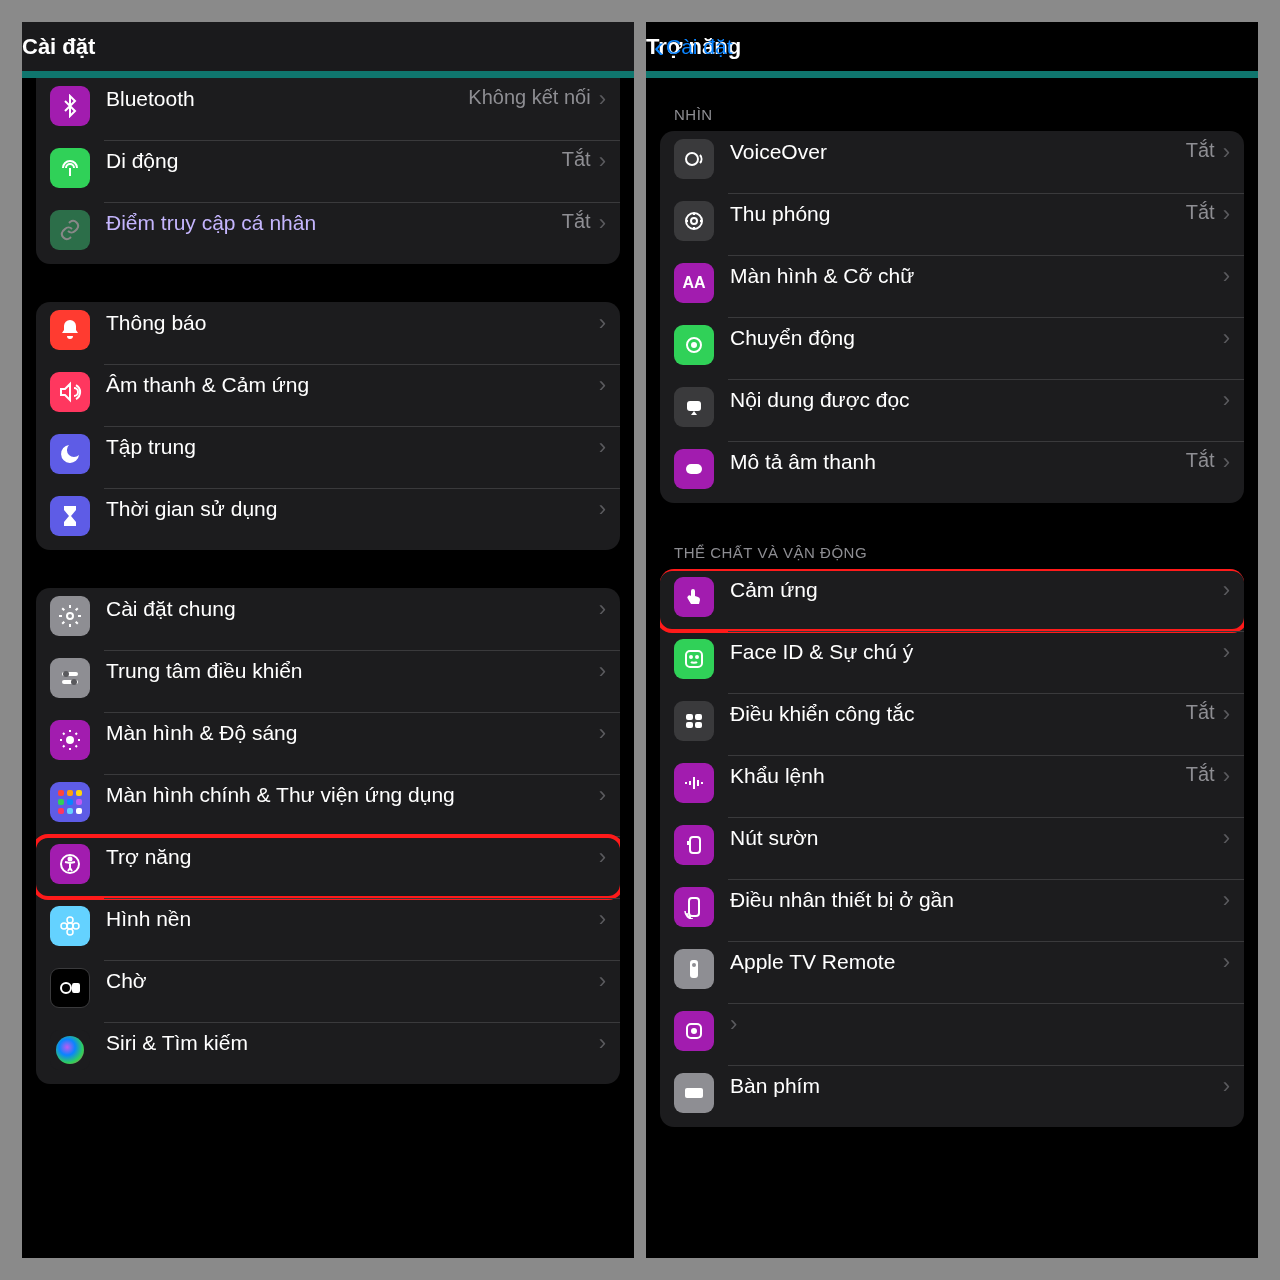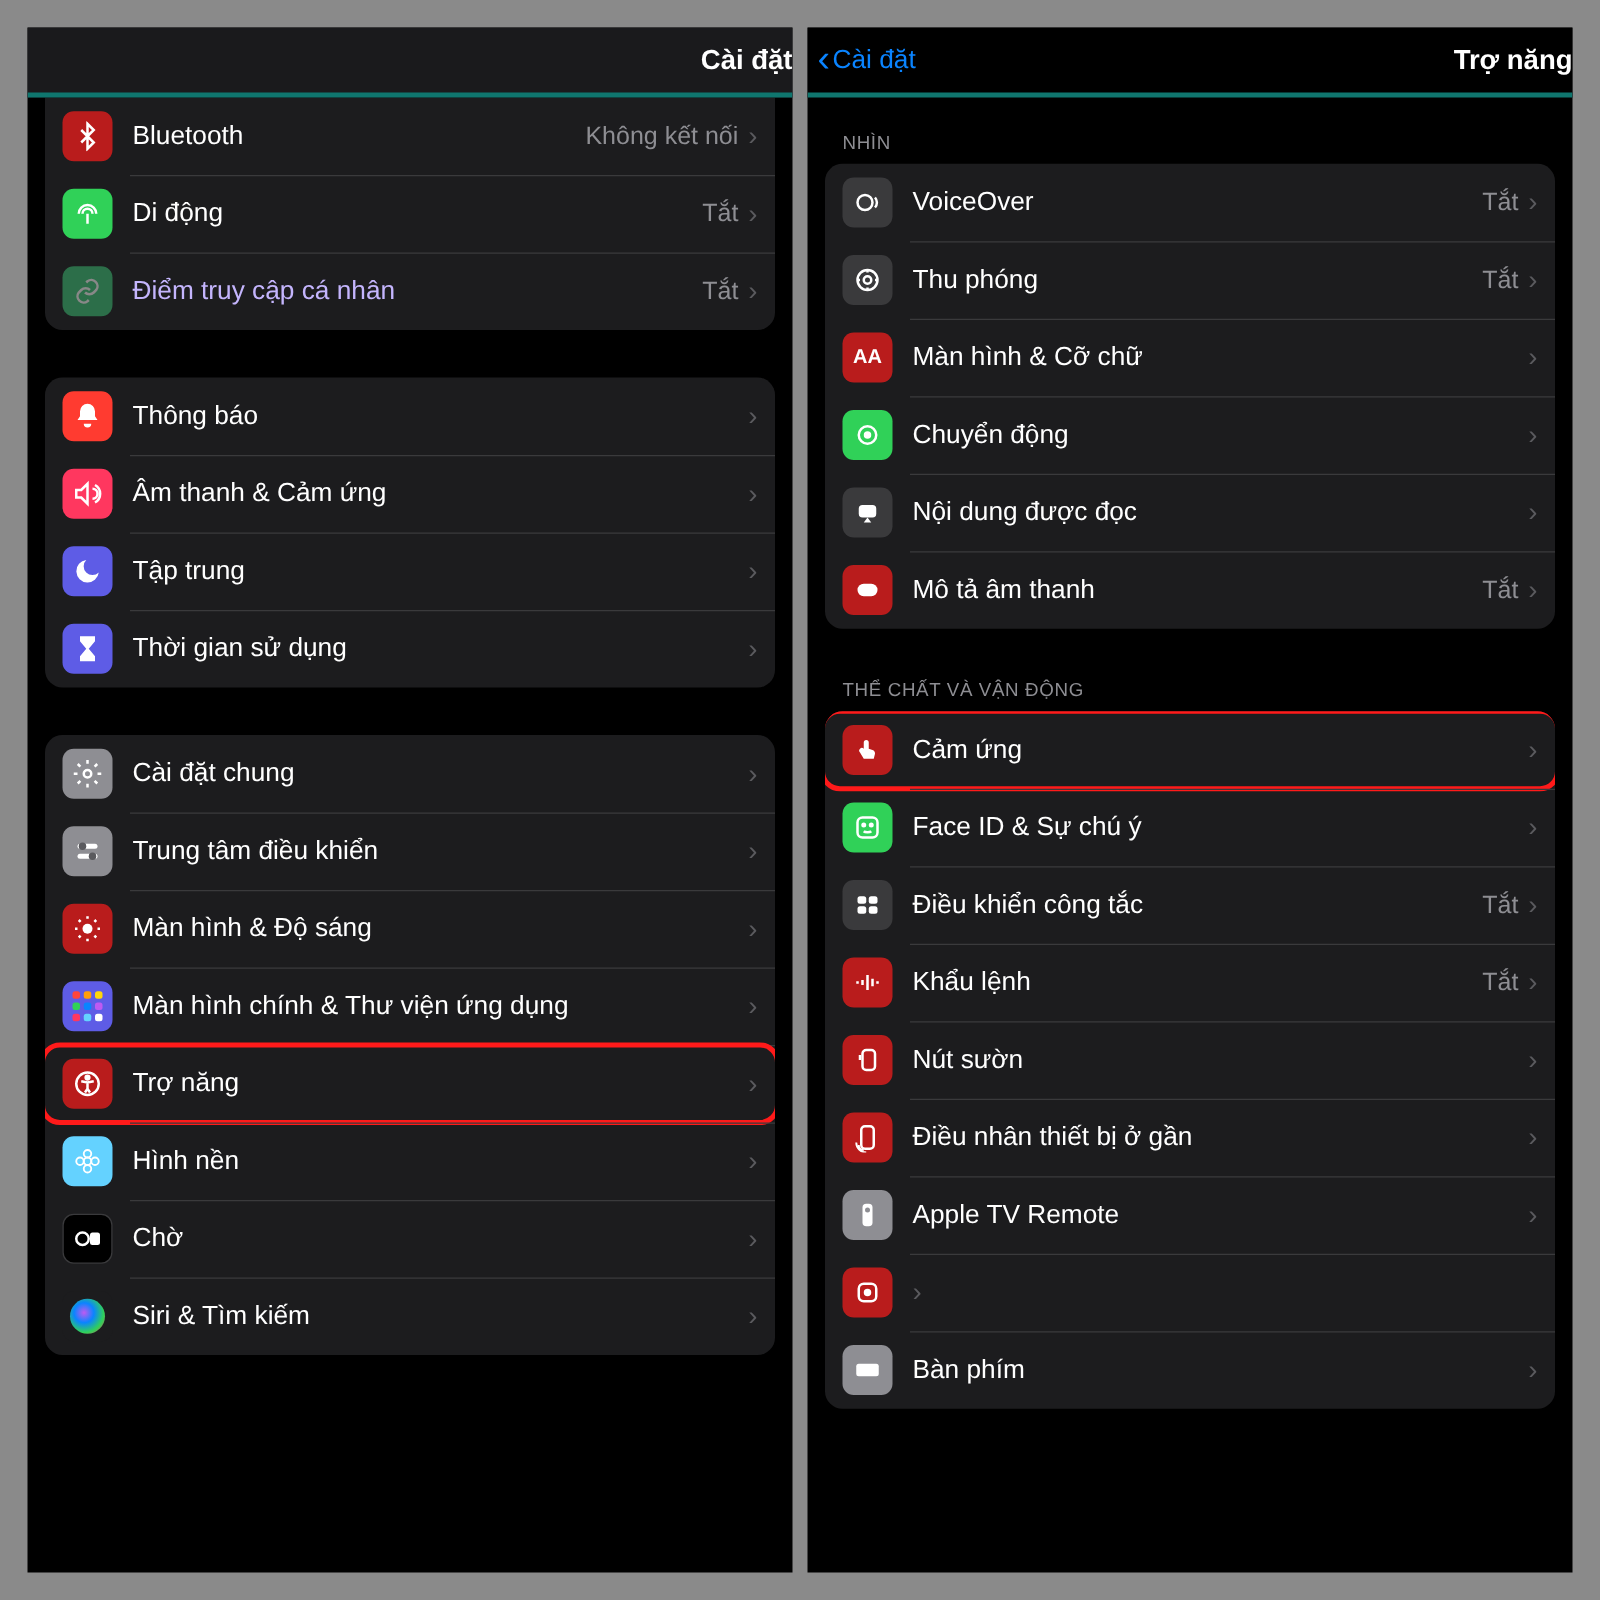--- a/index.html
+++ b/index.html
@@ -17,23 +17,23 @@
     background: #000;
     display: flex;
     flex-direction: column;
     overflow: hidden;
   }
   .navbar {
     height: 56px;
     background: #1a1a1c;
     display: flex;
     align-items: center;
-    justify-content: flex-end;
+    justify-content: flex-start;
     position: relative;
-    border-bottom: 4px solid #0f766e;
+    border-bottom: 7px solid #0f766e;
   }
   .phone.right .navbar { background: #000; }
   .navbar-title {
     color: #fff;
     font-size: 22px;
     font-weight: 600;
   }
   .navbar-back {
     position: absolute;
     left: 8px;
@@ -62,21 +62,20 @@
   }
   .group {
     background: #1c1c1e;
     border-radius: 14px;
     overflow: hidden;
     margin-bottom: 38px;
   }
   .group.first-left { margin-top: 0; border-top-left-radius: 0; border-top-right-radius: 0;}
   .row {
     display: flex;
-    align-items: center;
     min-height: 62px;
     padding: 8px 14px 8px 14px;
     position: relative;
     cursor: pointer;
   }
   .row + .row::before {
     content: "";
     position: absolute;
     left: 68px;
     right: 0;
@@ -118,21 +117,21 @@
   }
   .highlight::after {
     content: "";
     position: absolute;
     left: -4px; right: -4px; top: -2px; bottom: -2px;
     border: 4px solid #ff1a1a;
     border-radius: 16px;
     pointer-events: none;
   }
   
-  .bg-blue   { background: #b91c1c; }
+  .bg-blue   { background: #a21caf; }
   .bg-green  { background: #30d158; }
   .bg-dgreen { background: #2c6e49; }
   .bg-red    { background: #ff3b30; }
   .bg-pink   { background: #ff375f; }
   .bg-indigo { background: #5e5ce6; }
   .bg-gray   { background: #8e8e93; }
   .bg-dark   { background: #3a3a3c; }
   .bg-cyan   { background: #64d2ff; }
   .bg-black  { background: #000; border:1px solid #3a3a3c;}
   .white-text { color:#fff; }

